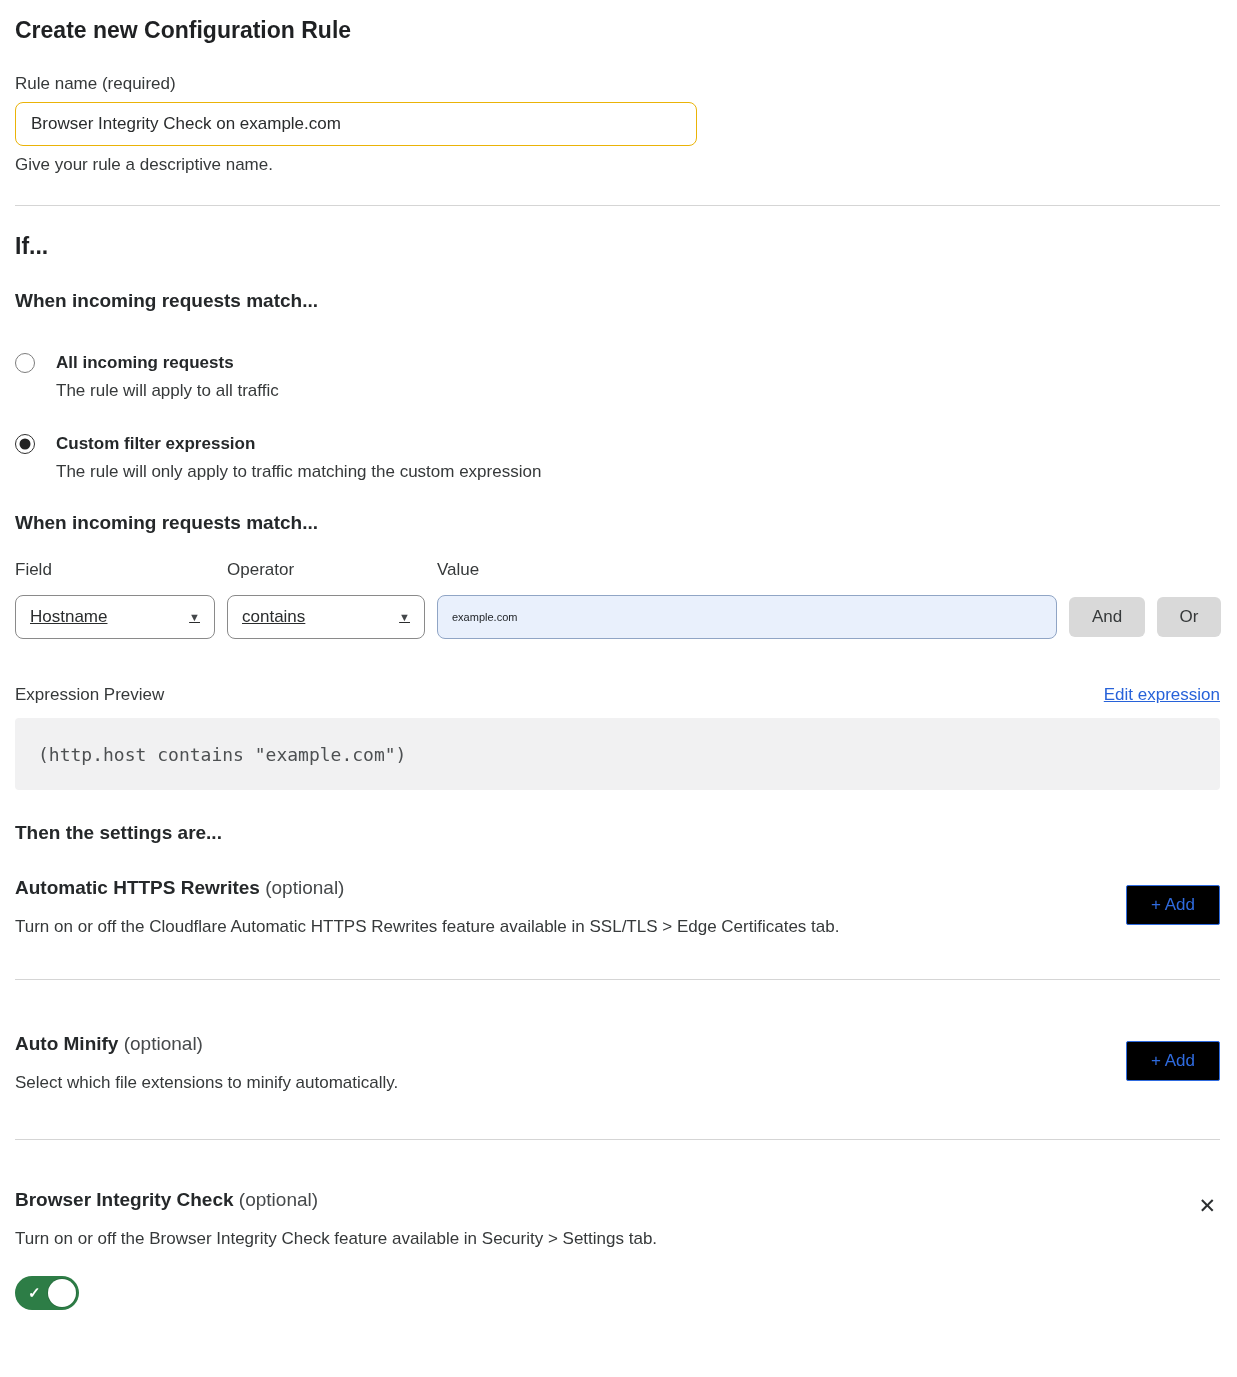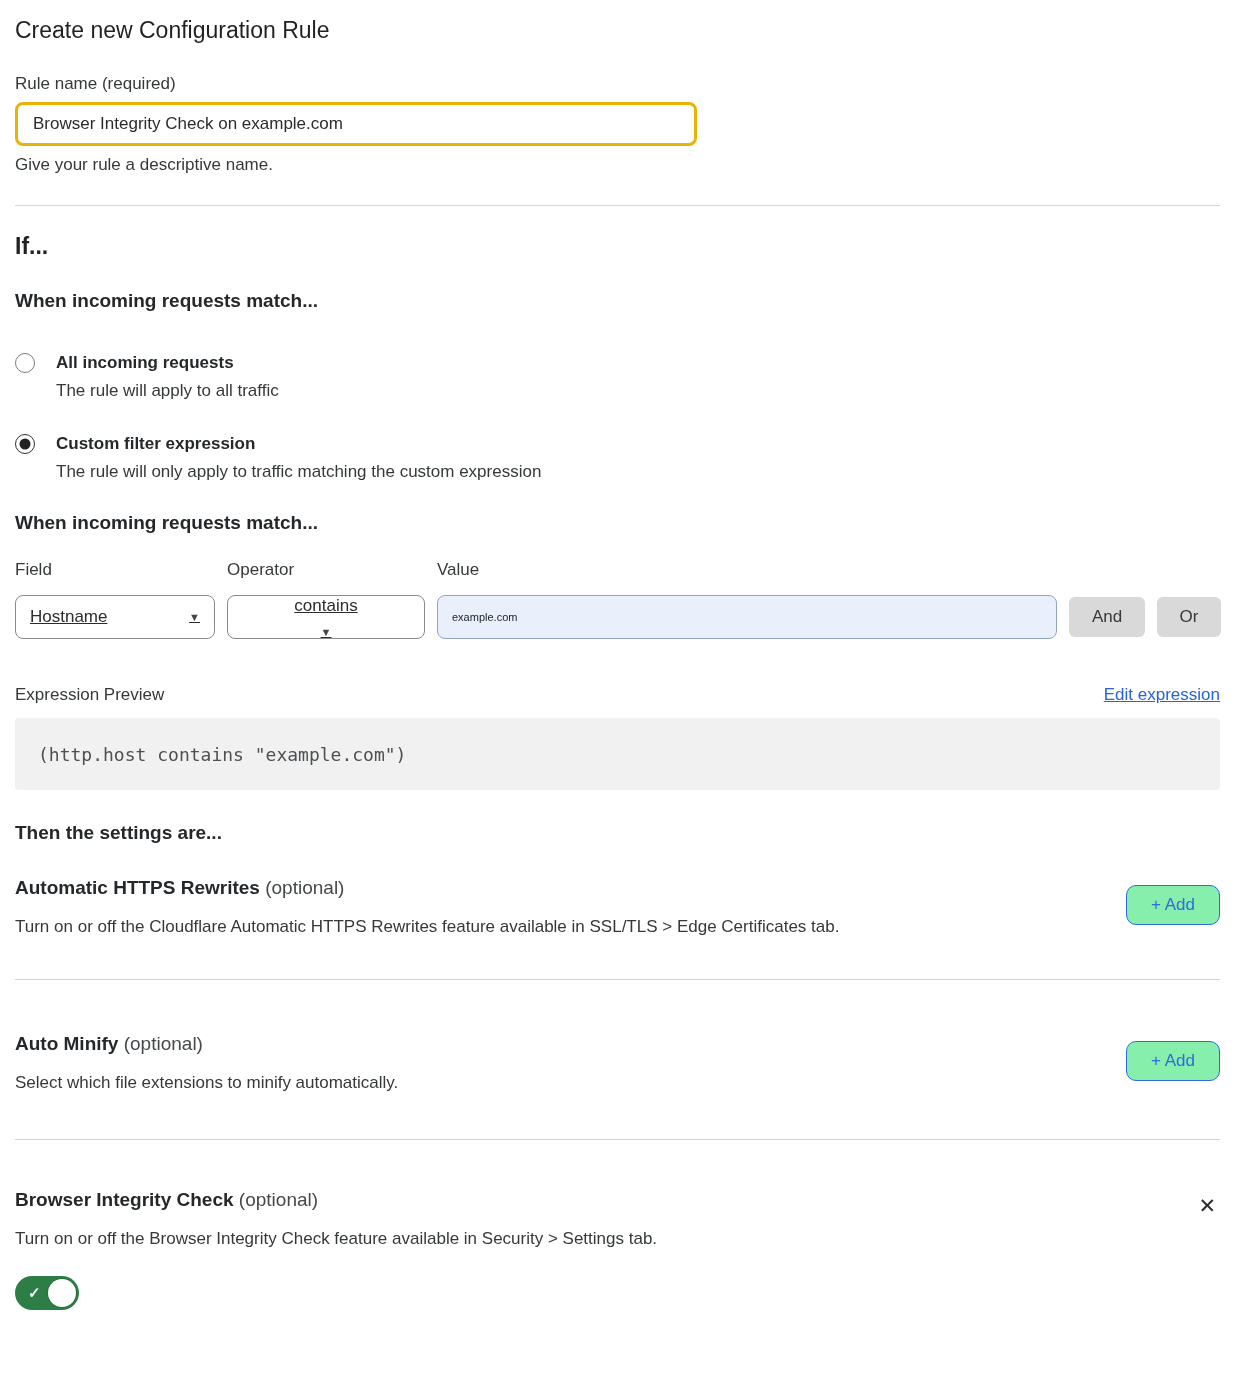--- a/index.html
+++ b/index.html
@@ -5,26 +5,26 @@
   * { margin:0; padding:0; box-sizing:border-box; }
   html,body { background:#ffffff; }
   body {
     width:1237px; height:1377px;
     font-family:"Liberation Sans","DejaVu Sans",sans-serif;
     color:#36393a; font-size:17px;
     overflow:hidden;
   }
   .page { padding:16px 17px 0 15px; }
 
-  h1.page-title { font-size:23px; font-weight:normal; color:#1f2123; line-height:28px; }
+  h1.page-title { font-size:23px; font-weight:bold; color:#1f2123; line-height:28px; }
 
   .field-label { margin-top:30px; font-size:17px; color:#36393a; }
   .rule-name-input {
     margin-top:8px; width:682px; height:44px;
-    border:3px solid #eab308; border-radius:8px;
+    border:1px solid #eab308; border-radius:8px;
     padding:0 15px; font-size:17px; color:#2a2c2d;
     font-family:"Liberation Sans","DejaVu Sans",sans-serif;
     background:#fff; outline:none; display:block;
   }
   .help-text { margin-top:9px; font-size:17px; color:#36393a; }
 
   .divider { border:none; border-top:1px solid #d5d5d5; margin-top:30px; }
 
   h2.if-heading { margin-top:26px; font-size:23px; font-weight:bold; color:#1f2123; line-height:28px; }
   h3.sub-heading { margin-top:30px; font-size:19px; font-weight:bold; color:#25282a; line-height:22px; }
@@ -85,21 +85,21 @@
 
   .setting { display:flex; justify-content:space-between; align-items:flex-start; }
   .setting-1 { margin-top:32px; }
   .setting-2 { margin-top:52px; }
   .setting-3 { margin-top:48px; }
   .setting-title { font-size:19px; font-weight:bold; color:#25282a; line-height:23px; }
   .setting-optional { font-weight:normal; color:#46494b; }
   .setting-desc { margin-top:17px; font-size:17px; color:#36393a; line-height:21px; }
   .add-btn {
     margin-top:9px; width:94px; height:40px;
-    background:#86efac; border:1px solid #2f6bdf; border-radius:10px;
+    background:#000000; border:1px solid #2f6bdf; border-radius:2px;
     color:#2f6bdf; font-size:17px; cursor:pointer;
     font-family:"Liberation Sans","DejaVu Sans",sans-serif;
     flex:0 0 auto;
   }
   .divider-after-1 { margin-top:42px; }
   .divider-after-2 { margin-top:46px; }
 
   .close-btn {
     margin-top:4px; background:none; border:none; cursor:pointer;
     font-size:21px; color:#2b2e30; line-height:21px; padding:4px;
@@ -155,21 +155,21 @@
 
   <div class="builder-grid">
     <div class="col-label" style="grid-row:1;grid-column:1;">Field</div>
     <div class="col-label" style="grid-row:1;grid-column:2;">Operator</div>
     <div class="col-label" style="grid-row:1;grid-column:3;">Value</div>
 
     <div class="select-box" style="grid-row:2;grid-column:1;">
       <span>Hostname</span>
       <span class="caret">▼</span>
     </div>
-    <div class="select-box" style="grid-row:2;grid-column:2;flex-direction:column;">
+    <div class="select-box" style="grid-row:2;grid-column:2;">
       <span>contains</span>
       <span class="caret">▼</span>
     </div>
     <div style="grid-row:2;grid-column:3;">
       <input class="value-input" type="text" value="example.com" style="">
     </div>
     <button class="gray-btn" style="grid-row:2;grid-column:4;">And</button>
     <button class="gray-btn" style="grid-row:2;grid-column:5;">Or</button>
 
   </div>

